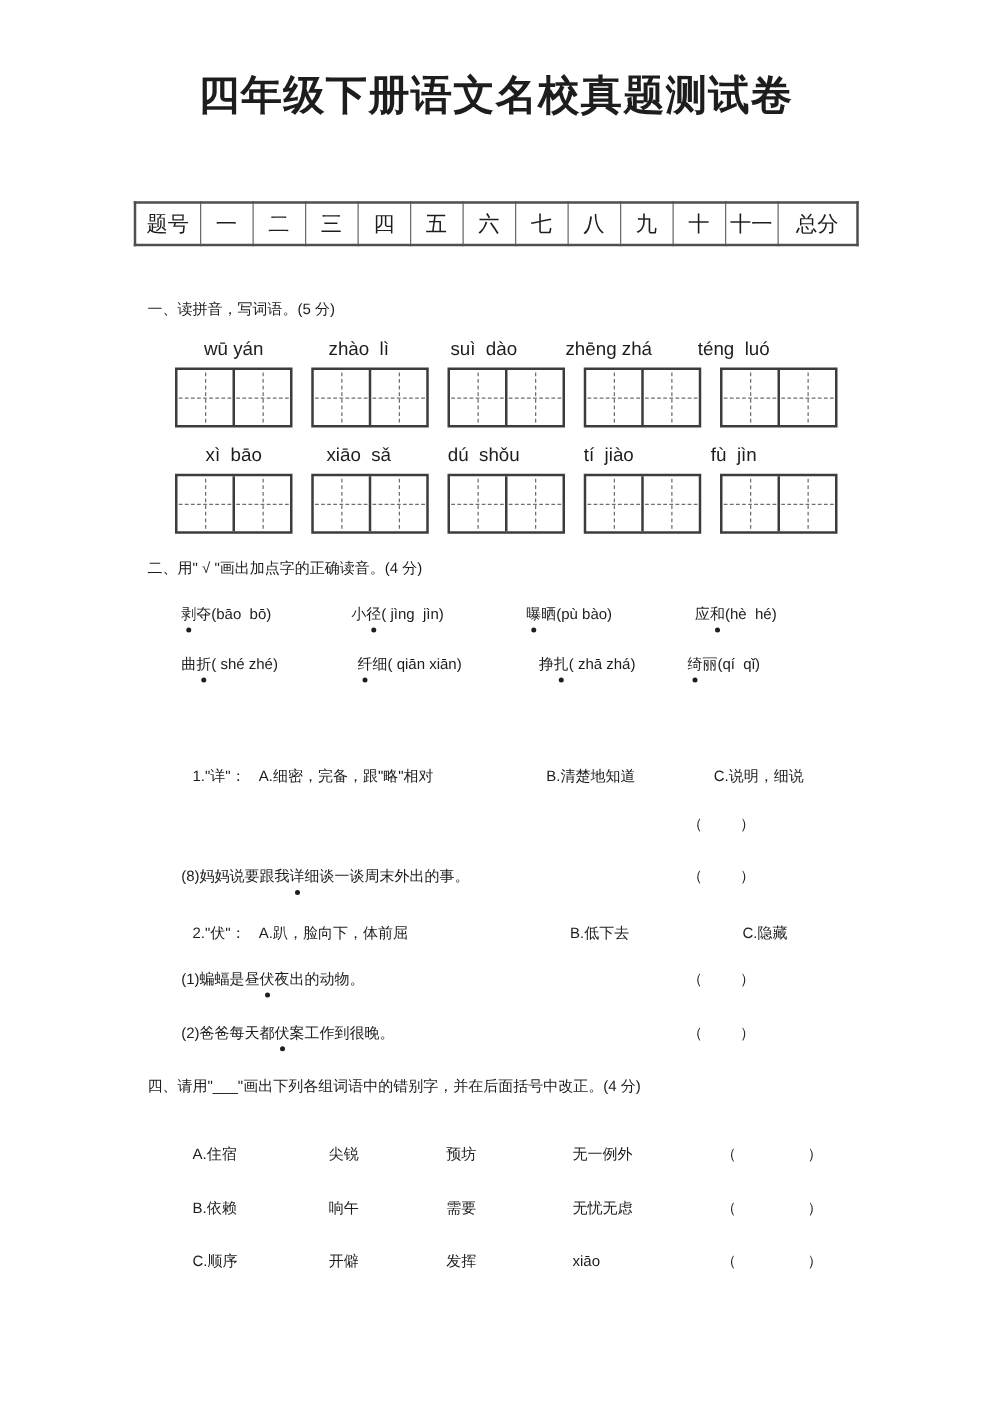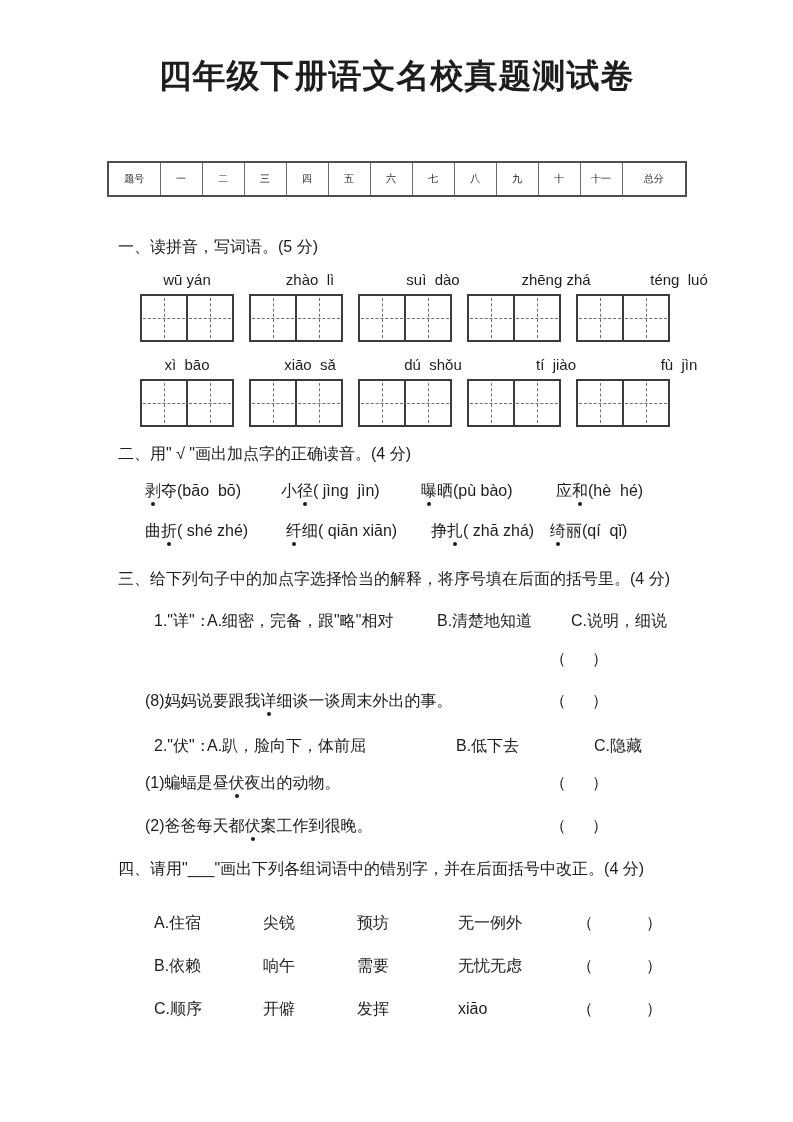--- a/index.html
+++ b/index.html
@@ -4,26 +4,26 @@
 <style>
   html,body{margin:0;padding:0;background:#fff;}
   .page{position:relative;width:793px;height:1122px;background:#ffffff;overflow:hidden;
         font-family:"Liberation Sans","DejaVu Sans",sans-serif;color:#1d1d1d;}
   .title{position:absolute;top:54px;left:0;width:100%;text-align:center;
          font-size:33px;font-weight:700;letter-spacing:1px;}
   
   .score-table{position:absolute;top:161px;left:107px;border-collapse:collapse;
                table-layout:fixed;border:2px solid #4f4f4f;}
   .score-table td{border:1px solid #6b6b6b;height:32px;text-align:center;
-                  font-size:10px;padding:0;}
-  
-  .t{position:absolute;font-size:16px;line-height:20px;white-space:pre;}
+                  font-size:17px;padding:0;}
+  
+  .t{position:absolute;font-size:12px;line-height:20px;white-space:pre;}
   .heading{left:118px;}
   
-  .pyrow{position:absolute;left:140px;display:flex;gap:29px;}
+  .pyrow{position:absolute;left:140px;display:flex;gap:6px;}
   .py{display:inline-block;width:94px;text-align:center;font-size:15px;white-space:pre;}
   
   .gridrow{position:absolute;left:140px;display:flex;gap:15px;}
   .tzg{width:94px;height:48px;box-sizing:border-box;border:2px solid #3c3c3c;display:flex;}
   .tzg-cell{flex:1;position:relative;}
   .tzg-cell + .tzg-cell{border-left:2px solid #3c3c3c;}
   .tzg-cell::before{content:"";position:absolute;left:50%;top:2px;bottom:2px;
                     border-left:1px dashed #6e6e6e;}
   .tzg-cell::after{content:"";position:absolute;top:50%;left:1px;right:1px;
                    border-top:1px dashed #6e6e6e;}
@@ -141,21 +141,20 @@
   <span class="t" style="top:481px;left:145px"><span></span><span class="dc">剥</span><span>夺</span><span>(bāo  bō)</span></span>
   <span class="t" style="top:481px;left:281px"><span>小</span><span class="dc">径</span><span></span><span>( jìng  jìn)</span></span>
   <span class="t" style="top:481px;left:421px"><span></span><span class="dc">曝</span><span>晒</span><span>(pù bào)</span></span>
   <span class="t" style="top:481px;left:556px"><span>应</span><span class="dc">和</span><span></span><span>(hè  hé)</span></span>
 
   <span class="t" style="top:521px;left:145px"><span>曲</span><span class="dc">折</span><span></span><span>( shé zhé)</span></span>
   <span class="t" style="top:521px;left:286px"><span></span><span class="dc">纤</span><span>细</span><span>( qiān xiān)</span></span>
   <span class="t" style="top:521px;left:431px"><span>挣</span><span class="dc">扎</span><span></span><span>( zhā zhá)</span></span>
   <span class="t" style="top:521px;left:550px"><span></span><span class="dc">绮</span><span>丽</span><span>(qí  qǐ)</span></span>
 
-  <div class="t heading" style="top:569px">三、给下列句子中的加点字选择恰当的解释，将序号填在后面的括号里。(4 分)</div>
 
   <span class="t" style="top:611px;left:154px">1."详"：</span>
   <span class="t" style="top:611px;left:207px">A.细密，完备，跟"略"相对</span>
   <span class="t" style="top:611px;left:437px">B.清楚地知道</span>
   <span class="t" style="top:611px;left:571px">C.说明，细说</span>
 
   <span class="t" style="top:649px;left:550px">（</span>
   <span class="t" style="top:649px;left:592px">）</span>
 
   <span class="t" style="top:691px;left:145px"><span>(8)妈妈说要跟我</span><span class="dc">详</span><span>细谈一谈周末外出的事。</span></span>

